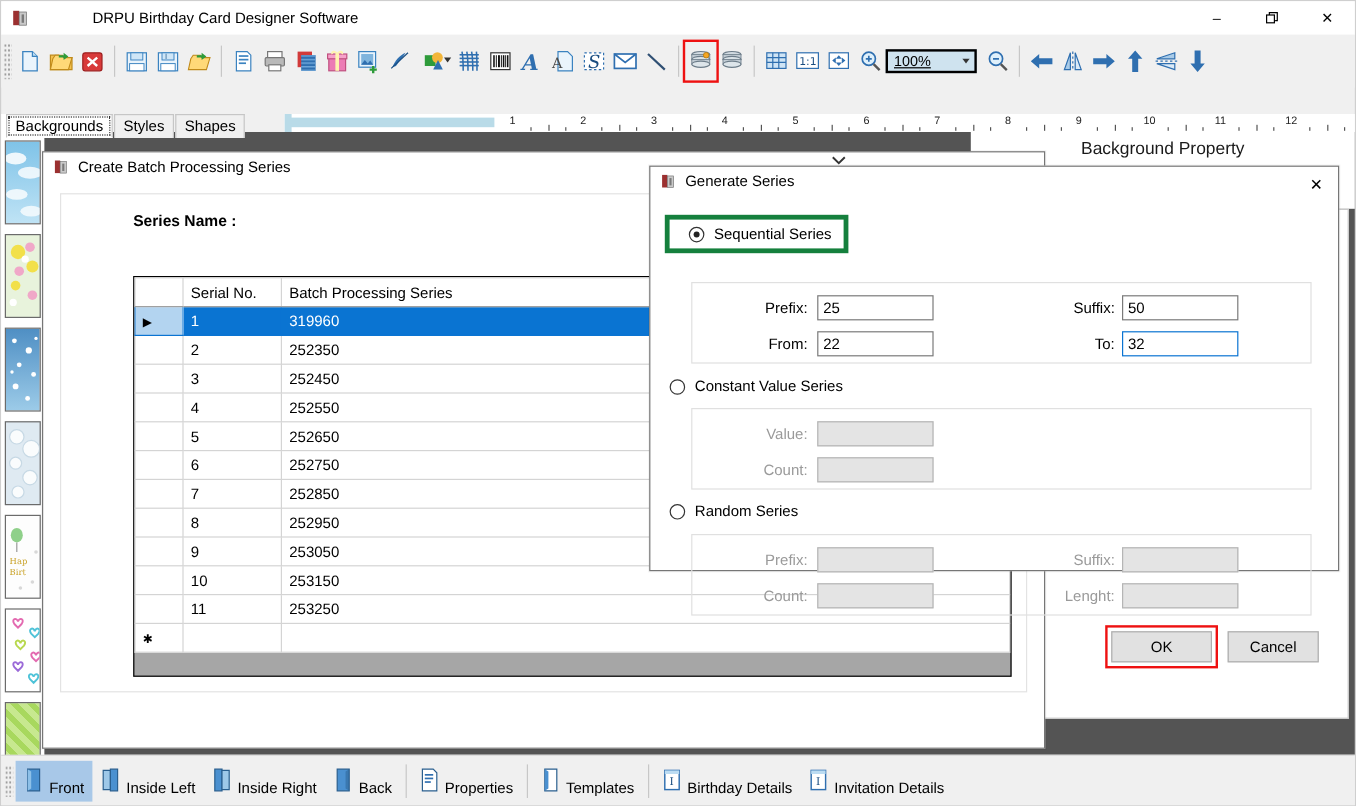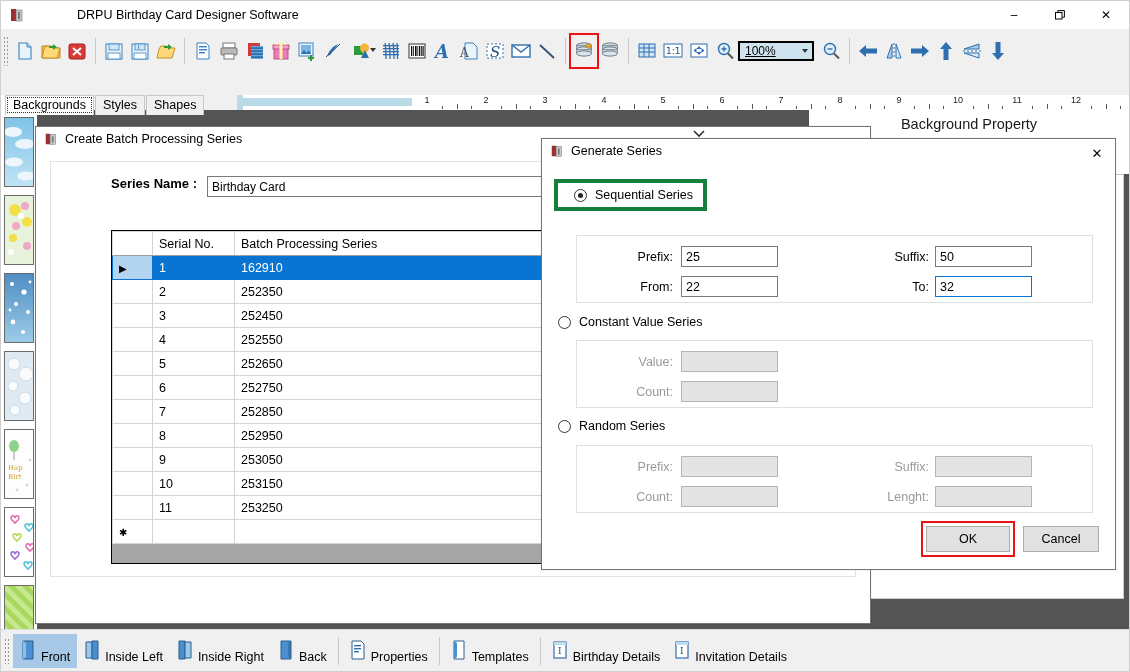--- a/index.html
+++ b/index.html
@@ -78,21 +78,21 @@
   .ssep { width:1px; height:28px; background:#c7c7c7; margin:0 4px; }
 
   
   .dialog { position:absolute; background:#fff; border:1px solid #767676;
             box-shadow:0 0 0 1px rgba(0,0,0,.04); }
   .dlg-title { height:24px; display:flex; align-items:center; padding-left:8px; font-size:12.5px; }
   .dlg-title .dlg-icon { width:14px; height:14px; margin-right:7px; flex:none; position:relative; }
 
   #dlg-batch { left:34px; top:125px; width:836px; height:498px; }
   .batch-inner { position:absolute; left:14px; top:34px; right:14px; bottom:46px; border:1px solid #e3e3e3; }
-  .series-row { display:flex; padding:14px 0 10px 60px; }
+  .series-row { display:flex; align-items:center; padding:14px 0 10px 60px; }
   .series-label { font-weight:bold; font-size:13px; margin-right:10px; }
   .txtin { border:1px solid #7a7a7a; height:21px; background:#fff; font-size:12px; padding:1px 4px;
            font-family:"Liberation Sans", sans-serif; color:#000; }
   .series-input { width:404px; }
 
   .grid-wrap { position:absolute; left:60px; right:12px; top:68px; bottom:12px; border:1px solid #000; background:#a6a6a6; overflow:hidden; }
   table.grid { border-collapse:collapse; width:100%; background:#fff; table-layout:fixed; }
   table.grid th, table.grid td { border:1px solid #d4d4d4; height:24px; font-size:12.5px; font-weight:normal;
                                  text-align:left; padding:0 6px; overflow:hidden; white-space:nowrap; }
   table.grid th { background:#fff; border-bottom:1px solid #a0a0a0; }
@@ -101,21 +101,21 @@
   tr.sel td { background:#0a74d2; color:#fff; border-color:#0a74d2; }
   tr.sel td.c0 { background:#b3d4f0; color:#000; }
   .rowmark { font-size:10px; color:#000; }
 
   .btnrow { position:absolute; left:16px; right:16px; bottom:10px; height:26px; }
   .btn { display:inline-flex; align-items:center; justify-content:center; height:26px; min-width:76px;
          background:#e1e1e1; border:1px solid #adadad; font-size:12.5px; padding:0 10px; }
   .btn.focus { border:2px solid #0078d7; background:#e1e1e1; }
   .btn-wrap-red { display:inline-block; border:2px solid #ee1111; padding:3px; }
 
-  #dlg-generate { left:540px; top:137px; width:575px; height:432px; }
+  #dlg-generate { left:540px; top:137px; width:575px; height:338px; }
   .gen-body { position:absolute; left:0; right:0; top:26px; bottom:0; }
   .radio-line { display:flex; align-items:center; gap:8px; font-size:12.5px; }
   .radio { width:13px; height:13px; border:1px solid #333; border-radius:50%; background:#fff; position:relative; flex:none; }
   .radio.on::after { content:""; position:absolute; inset:3px; border-radius:50%; background:#222; }
   .group { border:1px solid #e0e0e0; position:absolute; }
   .fld-label { font-size:12.5px; text-align:right; }
   .fld-label.dis { color:#9a9a9a; }
   .fin { width:97px; height:21px; border:1px solid #7a7a7a; background:#fff; font-size:12.5px; padding:1px 4px;
          font-family:"Liberation Sans", sans-serif; }
   .fin.dis { background:#e4e4e4; border-color:#b5b5b5; }
@@ -570,37 +570,36 @@
             <rect x="7" y="3" width="6" height="11" fill="#c9c9c9" stroke="#6f6f6f" stroke-width="0.6"></rect>
             <rect x="9" y="5" width="2" height="7" fill="#7a7a7a"></rect>
           </svg>
       </span>
       <span>Create Batch Processing Series</span>
     </div>
 
     <div class="batch-inner">
       <div class="series-row">
         <span class="series-label">Series Name :</span>
-        <input class="txtin series-input" type="text" value="Birthday Card" style="">
       </div>
 
       <div class="grid-wrap">
         <table class="grid">
           <thead>
             <tr>
               <th class="c0"></th>
               <th class="c1">Serial No.</th>
               <th>Batch Processing Series</th>
             </tr>
           </thead>
           <tbody id="grid-body">
               <tr class="sel">
                 <td class="c0"><span class="rowmark">▶</span></td>
                 <td class="c1">1</td>
-                <td>162910</td>
+                <td>319960</td>
               </tr>
               <tr>
                 <td class="c0"><span class="rowmark"></span></td>
                 <td class="c1">2</td>
                 <td>252350</td>
               </tr>
               <tr>
                 <td class="c0"><span class="rowmark"></span></td>
                 <td class="c1">3</td>
                 <td>252450</td>

